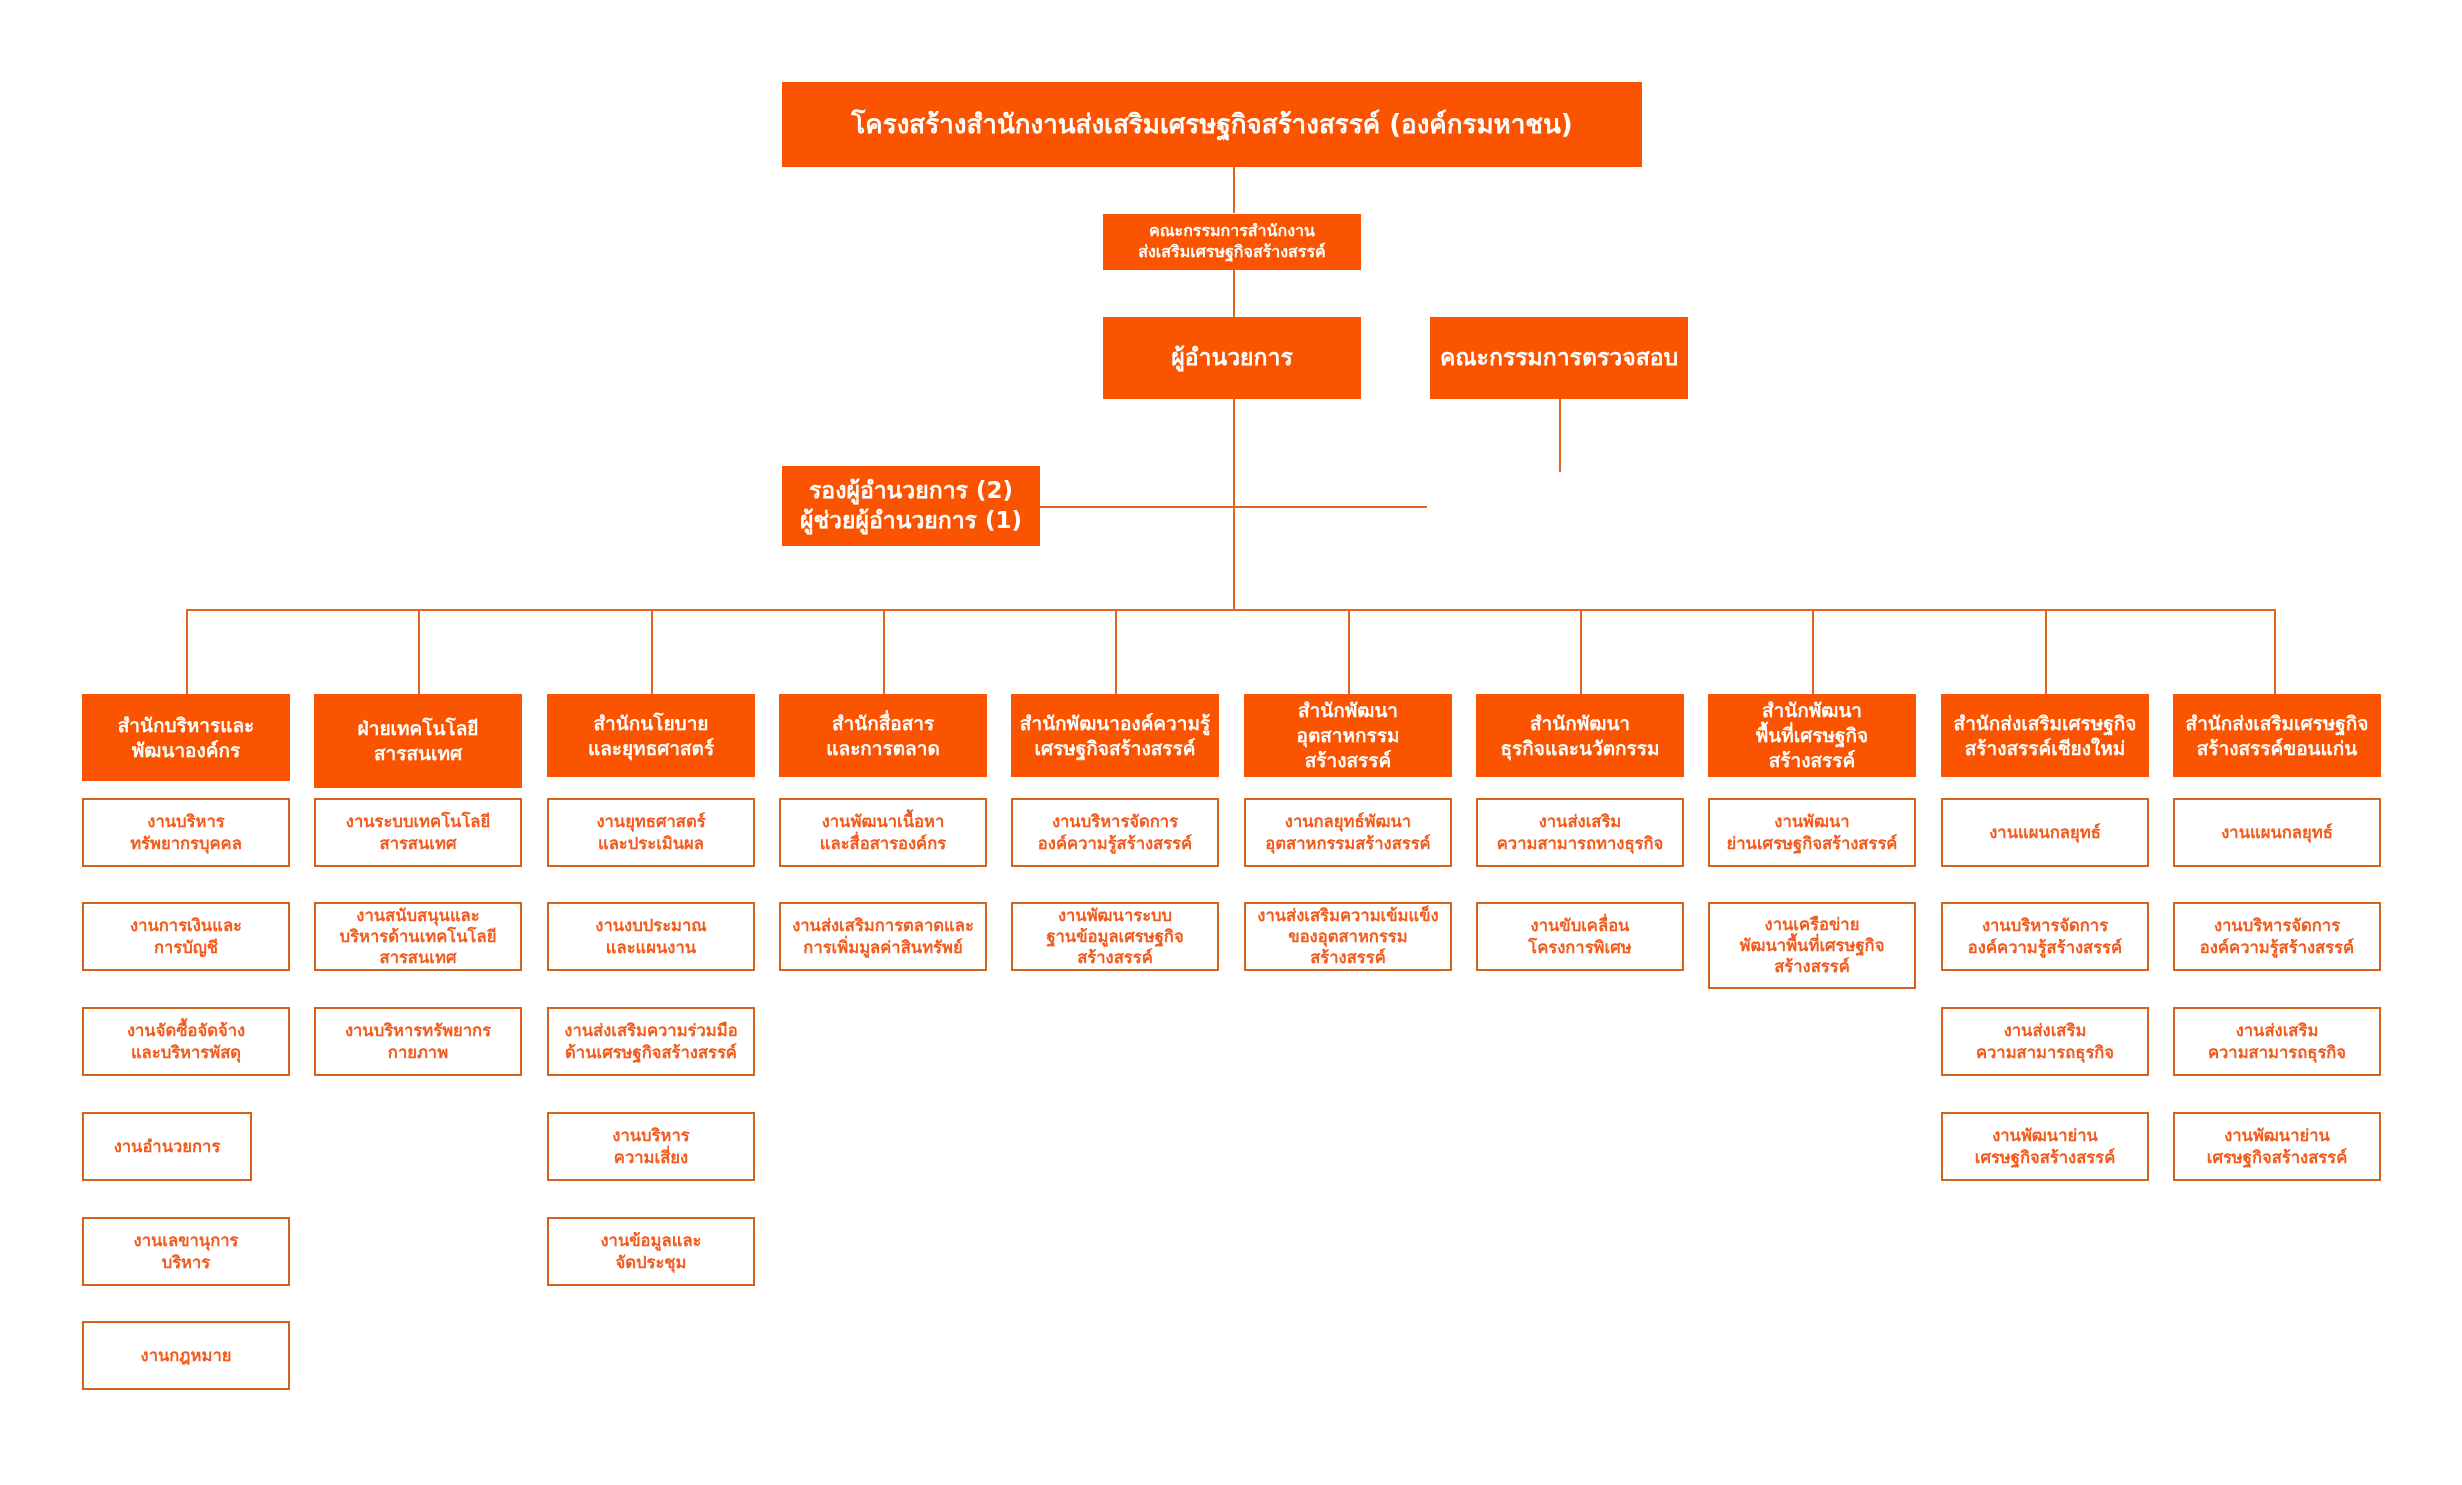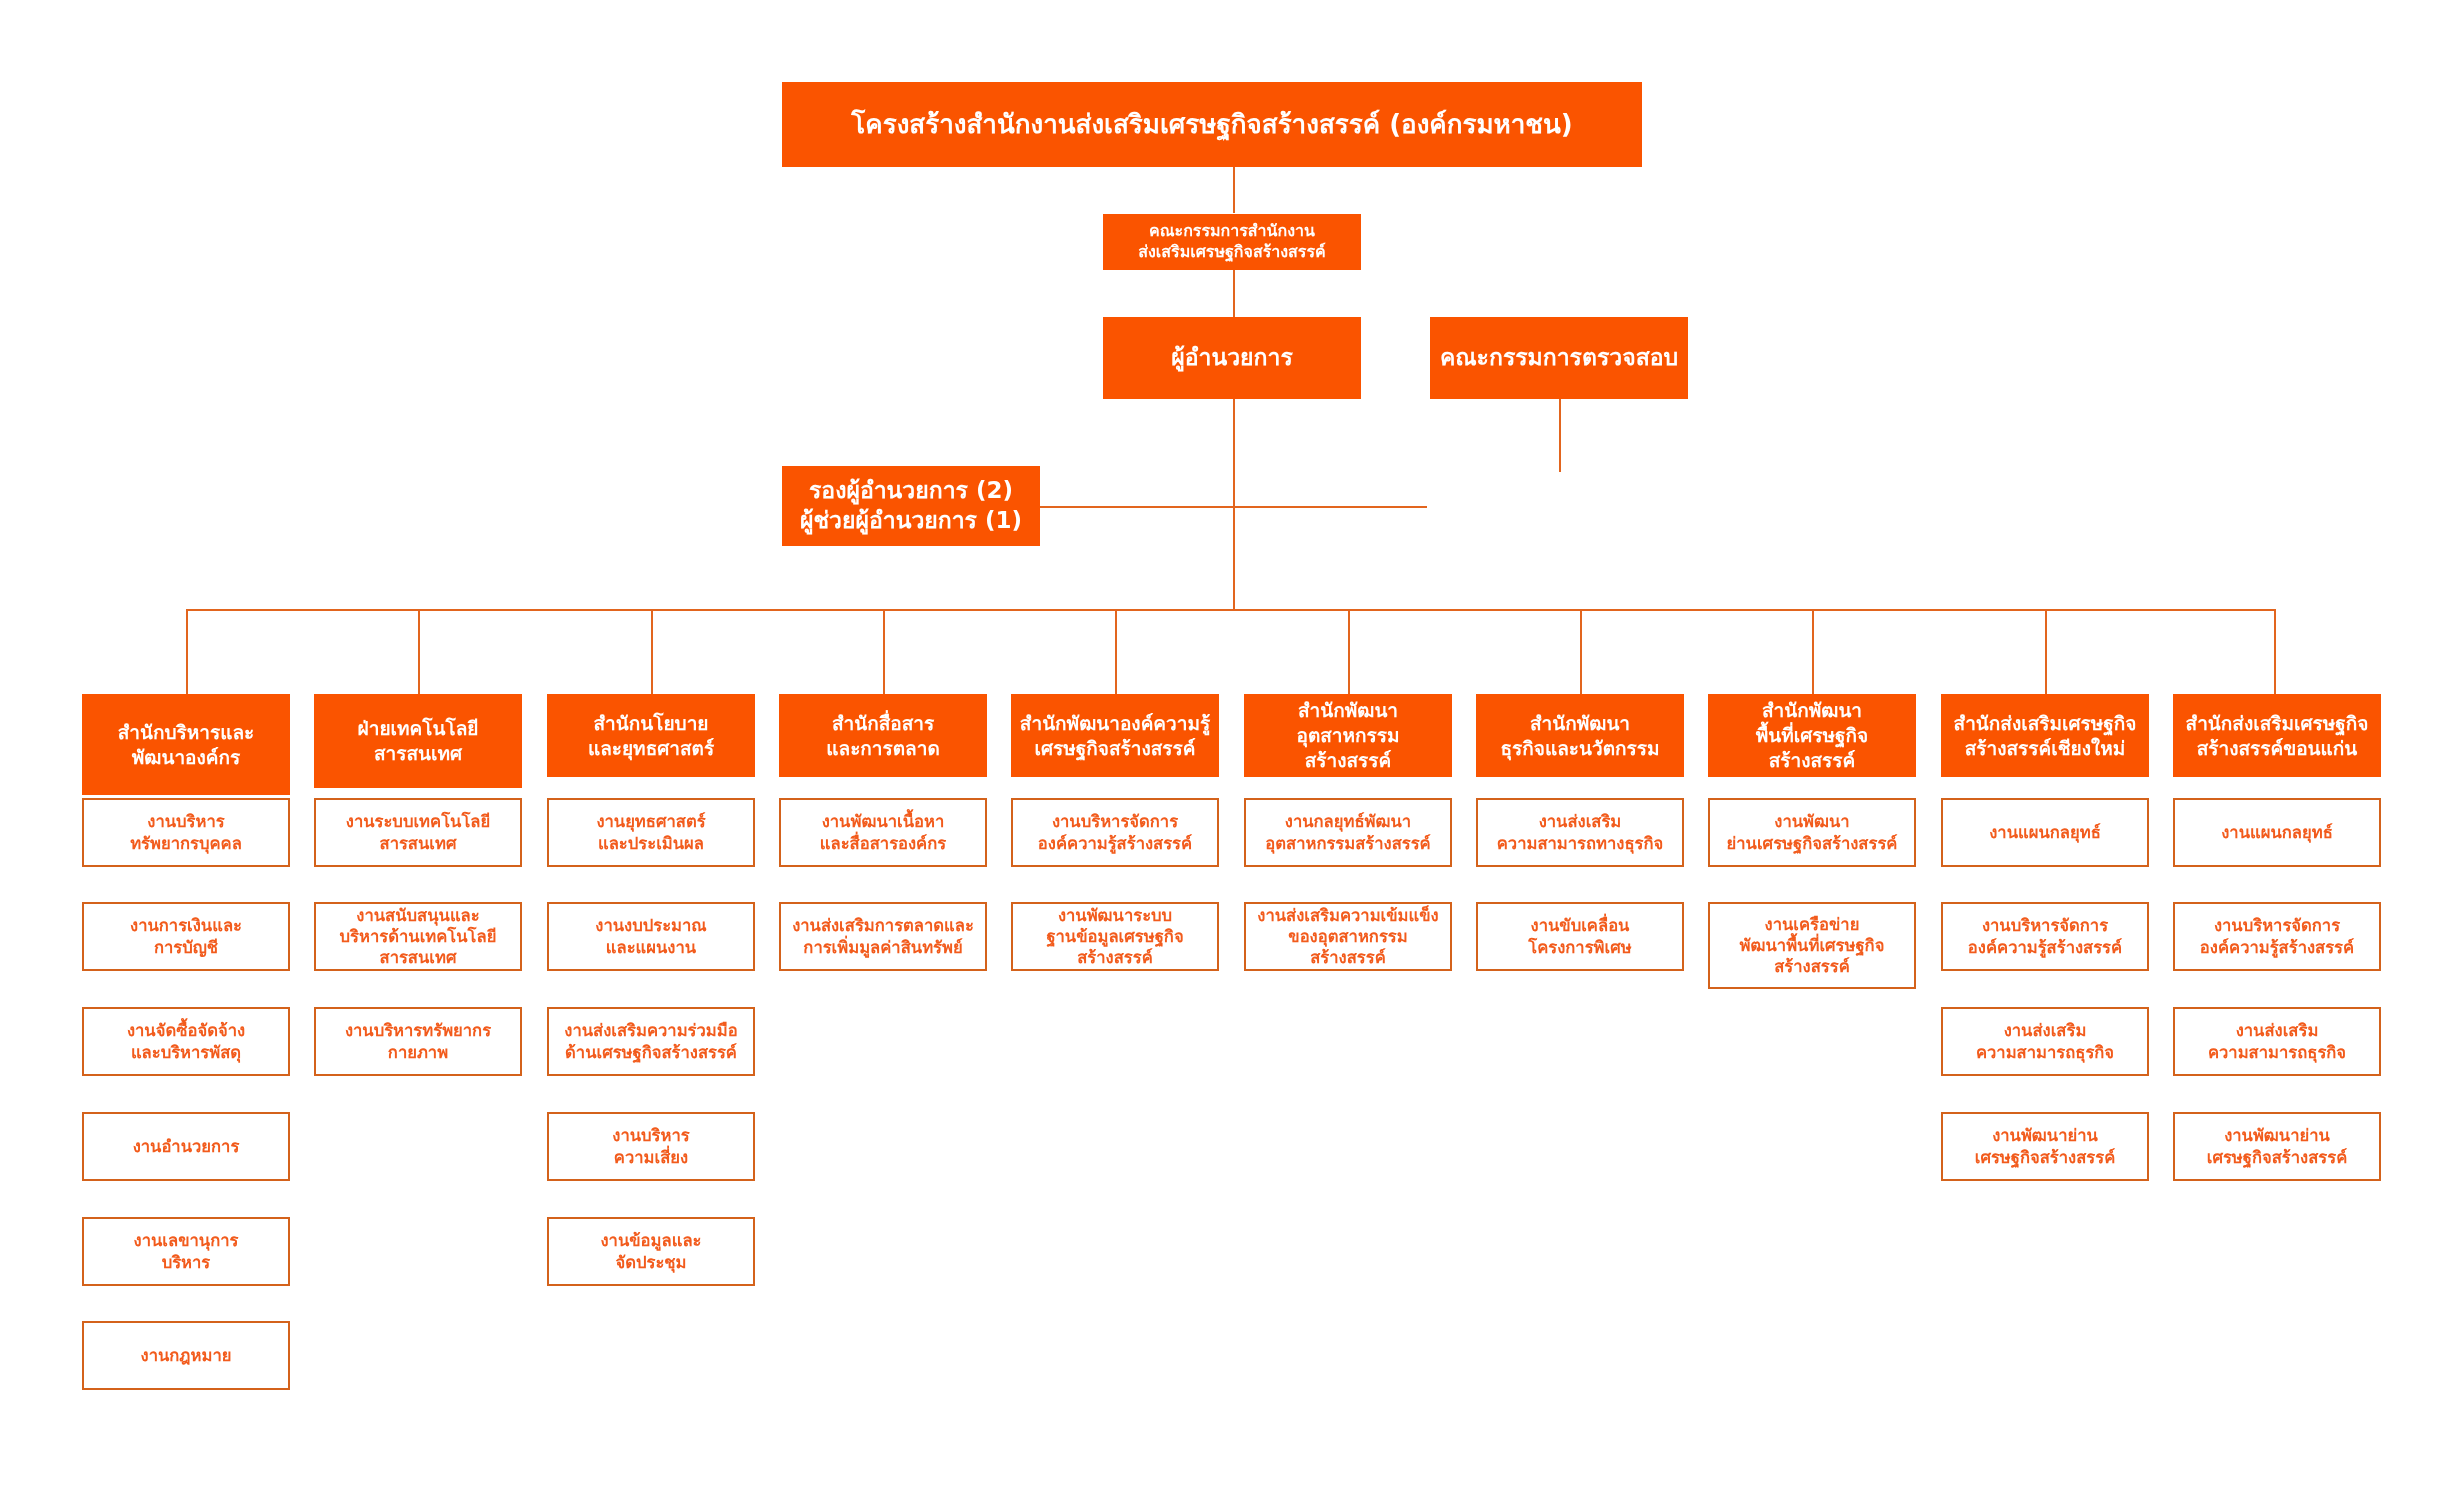--- a/index.html
+++ b/index.html
@@ -113,37 +113,37 @@
   <div class="node fs-exec" style="left:1430px; top:317px; width:258px; height:82px;">
     <span class="ttl">คณะกรรมการตรวจสอบ</span>
   </div>
 
   <div class="node fs-exec" style="left:782px; top:466px; width:258px; height:80px;">
     <span class="ttl">รองผู้อำนวยการ (2)
 ผู้ช่วยผู้อำนวยการ (1)</span>
   </div>
 
 
-  <div class="node fs-dept" style="left:82px; top:694px; width:208px; height:101px;">
+  <div class="node fs-dept" style="left:82px; top:694px; width:208px; height:87px;">
     <span class="ttl">สำนักบริหารและ
 พัฒนาองค์กร</span>
   </div>
   <div class="leaf fs-leaf" style="left:82px; top:798px; width:208px; height:69px;">
     <span class="ttl">งานบริหาร
 ทรัพยากรบุคคล</span>
   </div>
   <div class="leaf fs-leaf" style="left:82px; top:902px; width:208px; height:69px;font-family:Liberation Serif, serif;">
     <span class="ttl">งานการเงินและ
 การบัญชี</span>
   </div>
   <div class="leaf fs-leaf" style="left:82px; top:1007px; width:208px; height:69px;">
     <span class="ttl">งานจัดซื้อจัดจ้าง
 และบริหารพัสดุ</span>
   </div>
-  <div class="leaf fs-leaf" style="left:82px; top:1112px; width:208px; height:69px;">
+  <div class="leaf fs-leaf" style="left:82px; top:1112px; width:170px; height:69px;">
     <span class="ttl">งานอำนวยการ</span>
   </div>
   <div class="leaf fs-leaf" style="left:82px; top:1217px; width:208px; height:69px;">
     <span class="ttl">งานเลขานุการ
 บริหาร</span>
   </div>
   <div class="leaf fs-leaf" style="left:82px; top:1321px; width:208px; height:69px;">
     <span class="ttl">งานกฎหมาย</span>
   </div>
 

